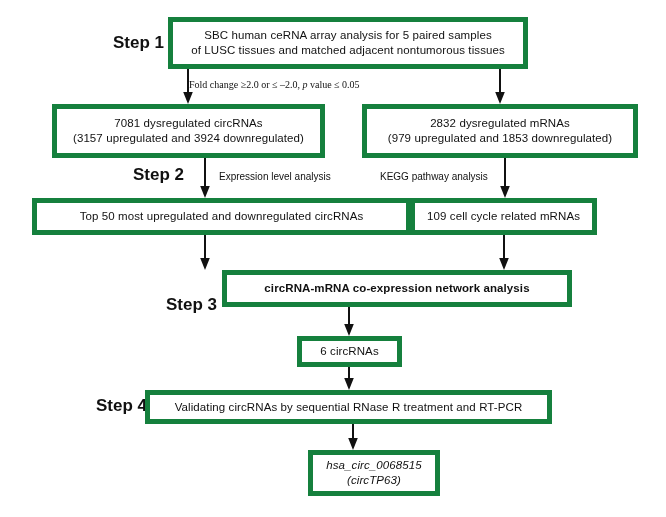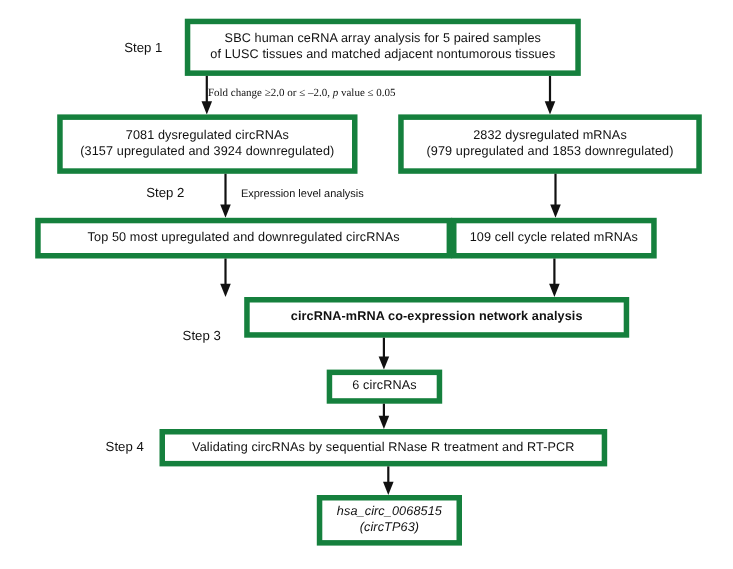--- a/index.html
+++ b/index.html
@@ -29,27 +29,29 @@
     font-size: 11.5px;
     line-height: 15px;
     letter-spacing: 0.1px;
   }
   .node .ln {
     display: block;
     white-space: nowrap;
   }
   .node.italic {
     font-style: italic;
+    margin-left: 20px;
   }
   .steplabel {
     position: absolute;
-    font-size: 12px;
+    font-size: 17px;
     line-height: 14px;
     color: #111111;
     white-space: nowrap;
+    font-weight: bold;
   }
   .edgelabel {
     position: absolute;
     font-size: 10px;
     line-height: 13px;
     color: #111111;
     white-space: nowrap;
   }
   .edgelabel i {
     font-style: italic;
@@ -95,20 +97,21 @@
   </div>
 
   <div class="node" style="left:362px; top:104px; width:276px; height:54px;">
     <span class="ln">2832 dysregulated mRNAs</span>
     <span class="ln">(979 upregulated and 1853 downregulated)</span>
   </div>
 
   <div class="steplabel" style="left:133px; top:168px;">Step 2</div>
 
   <div class="edgelabel" style="left:219px; top:170px;">Expression level analysis</div>
+  <div class="edgelabel" style="left:380px; top:170px;">KEGG pathway analysis</div>
 
   <div class="arrow" style="left:0px; top:0px; width:666px; height:517px;">
     <svg width="666" height="517" viewBox="0 0 666 517" aria-hidden="true">
       <line x1="205" y1="158" x2="205" y2="190" stroke="#111111" stroke-width="2"></line>
       <polygon points="205,198 200.2,186 209.8,186" fill="#111111"></polygon>
       <line x1="505" y1="158" x2="505" y2="190" stroke="#111111" stroke-width="2"></line>
       <polygon points="505,198 500.2,186 509.8,186" fill="#111111"></polygon>
     </svg>
   </div>
 

